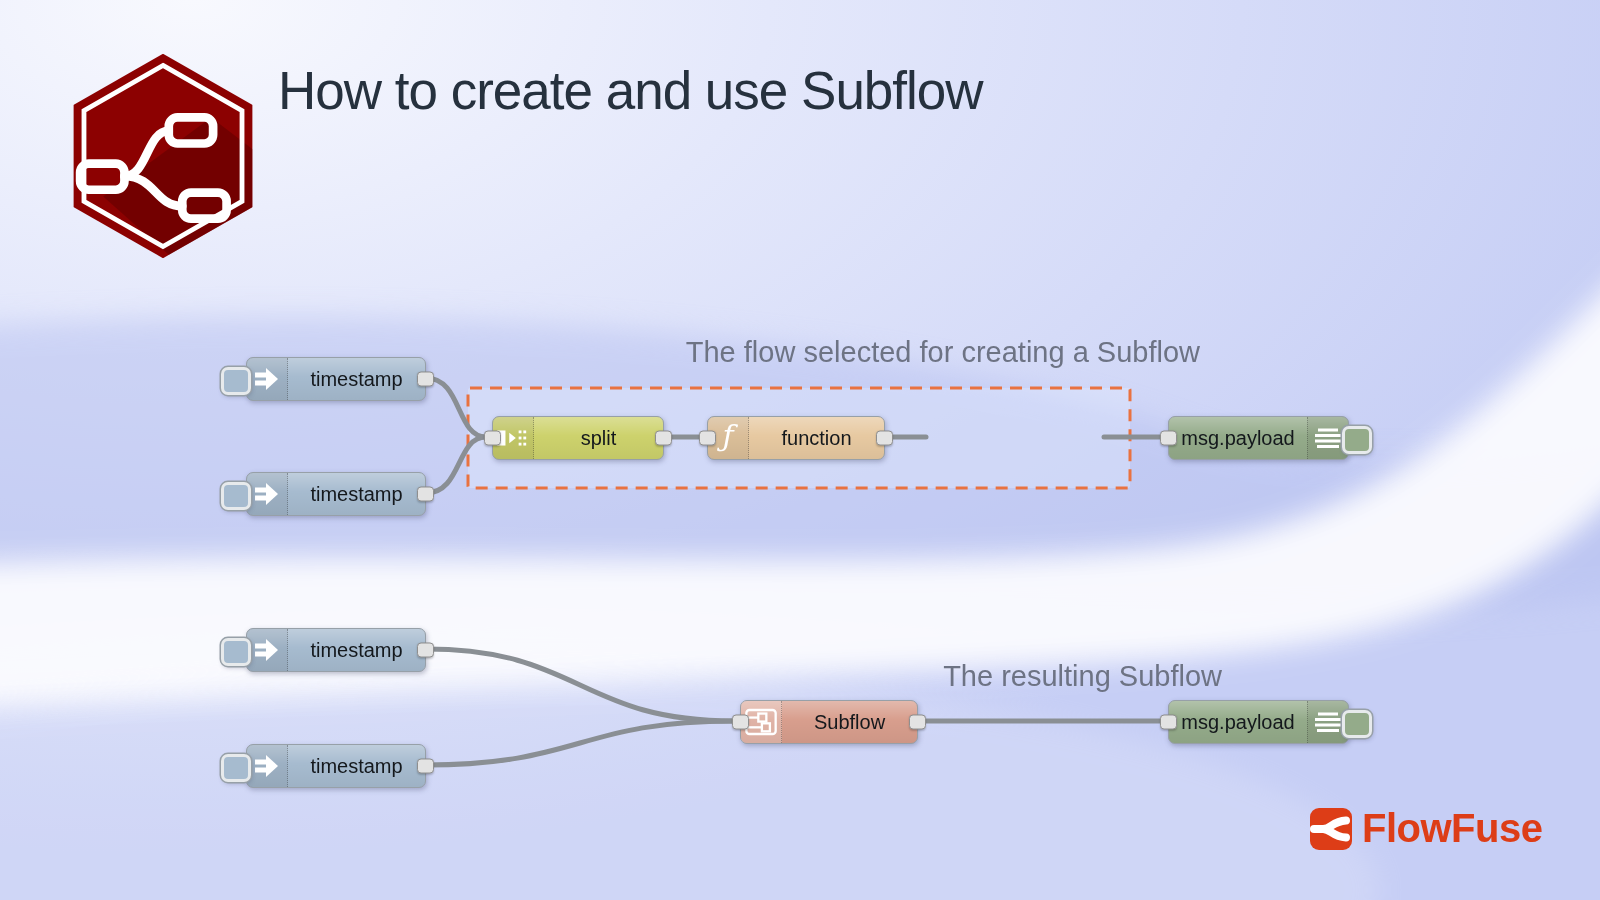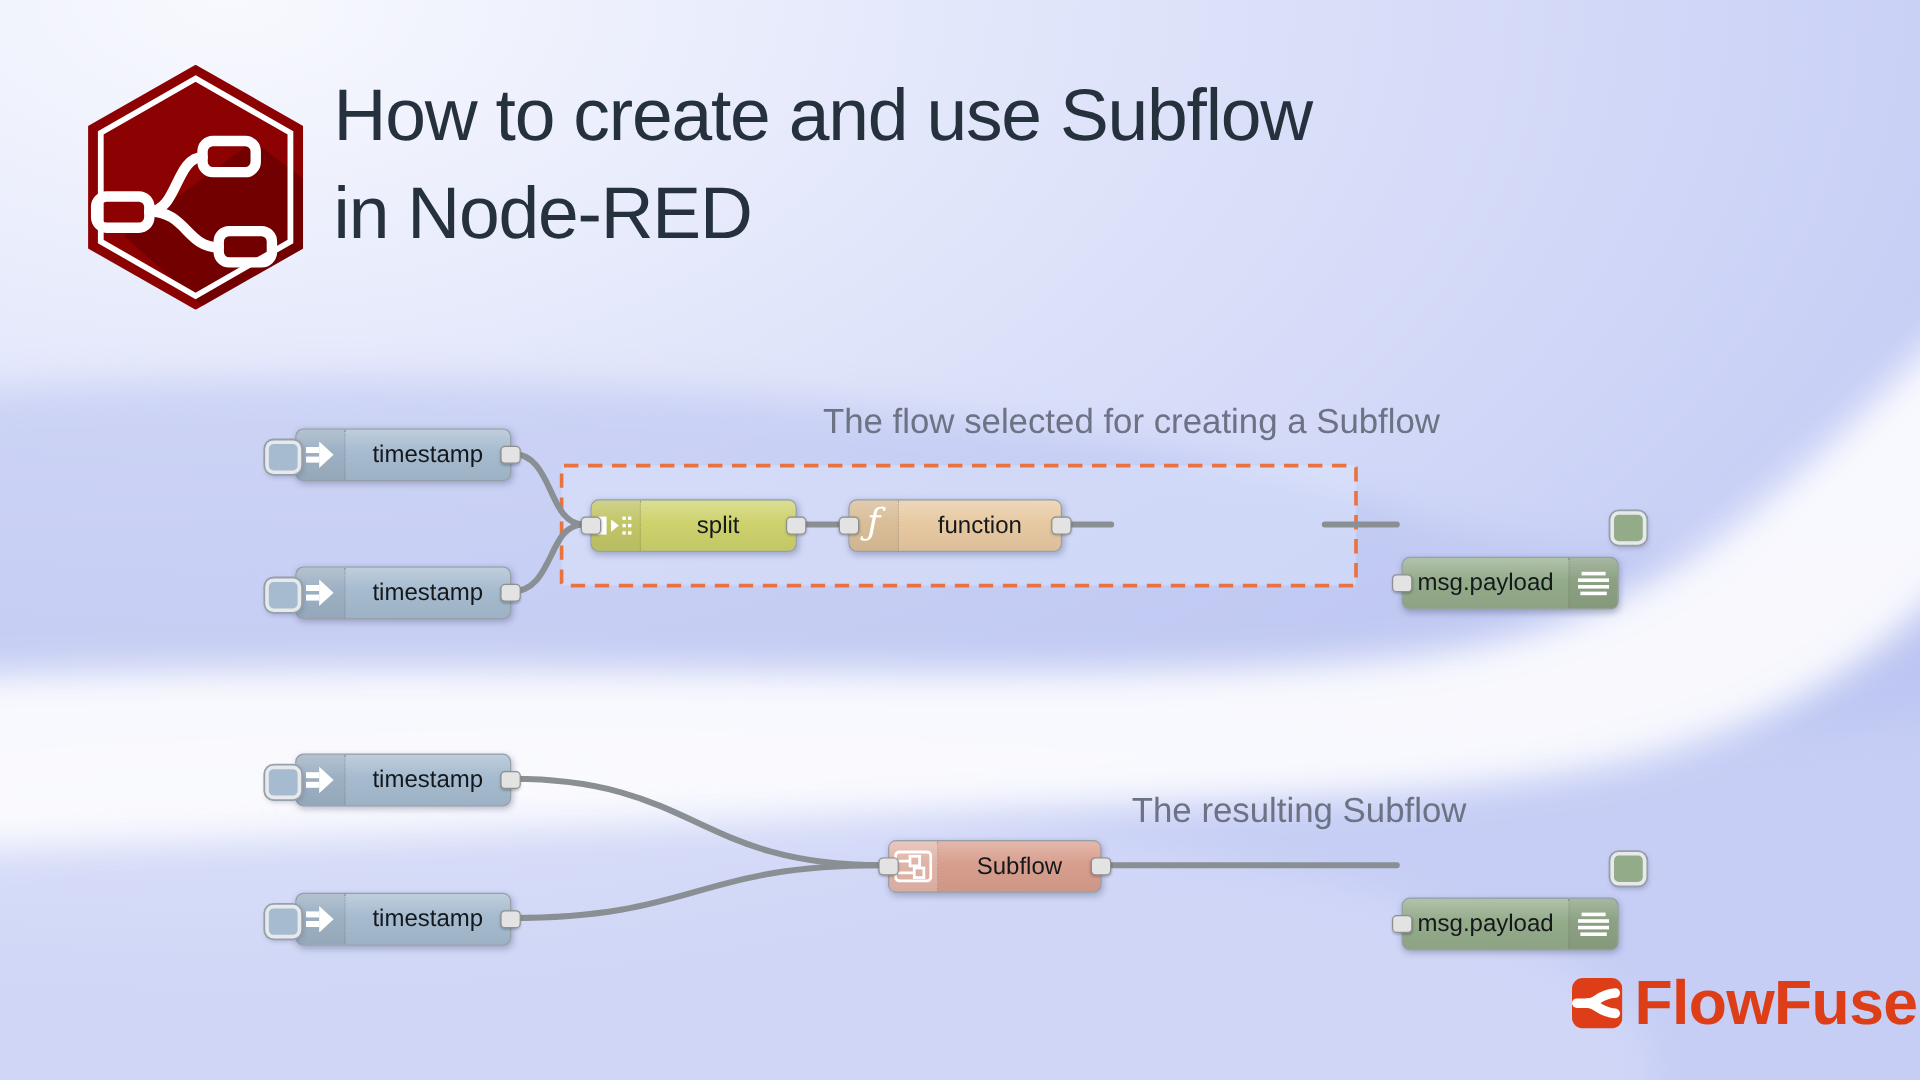--- a/index.html
+++ b/index.html
@@ -7,21 +7,21 @@
     width:1600px;height:900px;position:relative;overflow:hidden;
     font-family:"Liberation Sans",sans-serif;
   }
   .bg{position:absolute;inset:0;z-index:0;}
   .layer{position:absolute;inset:0;}
   .wires{z-index:1;}
   .nodes{z-index:2;}
 
   .page-title{
     position:absolute;left:278px;top:56px;z-index:3;
-    font-size:61px;line-height:1.32;font-weight:400;letter-spacing:-1px;
+    font-size:53px;line-height:1.32;font-weight:400;letter-spacing:-1px;
     color:var(--title-text,#26313e);
   }
   .caption{
     position:absolute;z-index:3;text-align:right;
     font-size:29px;color:var(--caption-text,#6d7384);
   }
   .nr-logo{position:absolute;left:62px;top:50px;z-index:3;}
 
   
   .node{
@@ -38,21 +38,21 @@
     width:40px;display:flex;align-items:center;justify-content:center;
     background:rgba(0,0,0,.055);
   }
   .icon-region.left{border-right:1px dotted rgba(40,40,40,.35);border-radius:5px 0 0 5px;}
   .icon-region.right{border-left:1px dotted rgba(40,40,40,.35);border-radius:0 5px 5px 0;}
   .icon-region.lighter{background:rgba(255,255,255,.22);}
 
   .node.inject{background-color:var(--inject-node,#a6bbcf);}
   .node.split,.node.join{background-color:var(--split-join-node,#cdd26c);}
   .node.function{background-color:var(--function-node,#e7c9a1);}
-  .node.debug{background-color:var(--debug-node,#94ab8a);margin-top:48px;}
+  .node.debug{background-color:var(--debug-node,#94ab8a);}
   .node.subflow{background-color:var(--subflow-node,#d89e8d);}
 
   .port{
     position:absolute;width:15px;height:13px;top:50%;transform:translateY(-50%);
     background:#e3e3e3;border:1.5px solid #8f8f8f;border-radius:4px;
     box-shadow:0 1px 2px rgba(0,0,0,.2);
   }
   .port.in{left:-9px;}
   .port.out{right:-9px;}
 
@@ -61,21 +61,21 @@
     border:3px solid #e7eaec;box-shadow:0 0 0 1.5px #97a0a8,1px 2px 4px rgba(70,75,110,.3);
   }
   .side-btn.inject{background:var(--inject-node,#a6bbcf);}
   .side-btn.debug{background:var(--debug-node,#94ab8a);}
 
   .wire{fill:none;stroke:var(--wire,#8a8f94);stroke-width:5;stroke-linecap:round;}
   .sel-rect{fill:rgba(230,236,255,.38);stroke:var(--selection-dash,#e97240);stroke-width:3;stroke-dasharray:12 8;}
 
   
   .flowfuse{position:absolute;left:1310px;top:806px;z-index:3;display:flex;align-items:center;gap:10px;}
-  .flowfuse .ff-text{font-size:52px;font-weight:bold;letter-spacing:-.5px;color:var(--flowfuse-orange,#dd3d17);}
+  .flowfuse .ff-text{font-size:40px;font-weight:bold;letter-spacing:-.5px;color:var(--flowfuse-orange,#dd3d17);}
 </style>
 </head>
 <body>
 
 <svg class="bg" width="1600" height="900" viewBox="0 0 1600 900">
   <defs>
     <radialGradient id="bgGrad" cx="12%" cy="0%" r="95%">
       <stop offset="0%" stop-color="#f8f9fe"></stop>
       <stop offset="38%" stop-color="#e4e8fb"></stop>
       <stop offset="100%" stop-color="#c6cef5"></stop>
@@ -105,21 +105,20 @@
     <rect x="14" y="118" width="46" height="27" rx="9"></rect>
     <rect x="106" y="70" width="46" height="27" rx="9"></rect>
     <rect x="120" y="148" width="46" height="27" rx="9"></rect>
     <path d="M60,131 C84,131 83,84 106,84"></path>
     <path d="M60,131 C92,131 92,162 120,162"></path>
   </g>
 </svg>
 
 <div class="page-title">
   <div>How to create and use Subflow</div>
-  <div>in Node-RED</div>
 </div>
 
 <div class="caption" style="left:400px;top:336px;width:800px">The flow selected for creating a Subflow</div>
 <div class="caption" style="left:422px;top:660px;width:800px">The resulting Subflow</div>
 
 <svg class="layer wires" width="1600" height="900" viewBox="0 0 1600 900">
   <rect class="sel-rect" x="468" y="388" width="662" height="100" rx="2"></rect>
   <path class="wire" d="M426,378 C462,378 456,437 486,437"></path>
   <path class="wire" d="M426,493 C462,493 456,437 486,437"></path>
   <path class="wire" d="M664,437 L704,437"></path>

